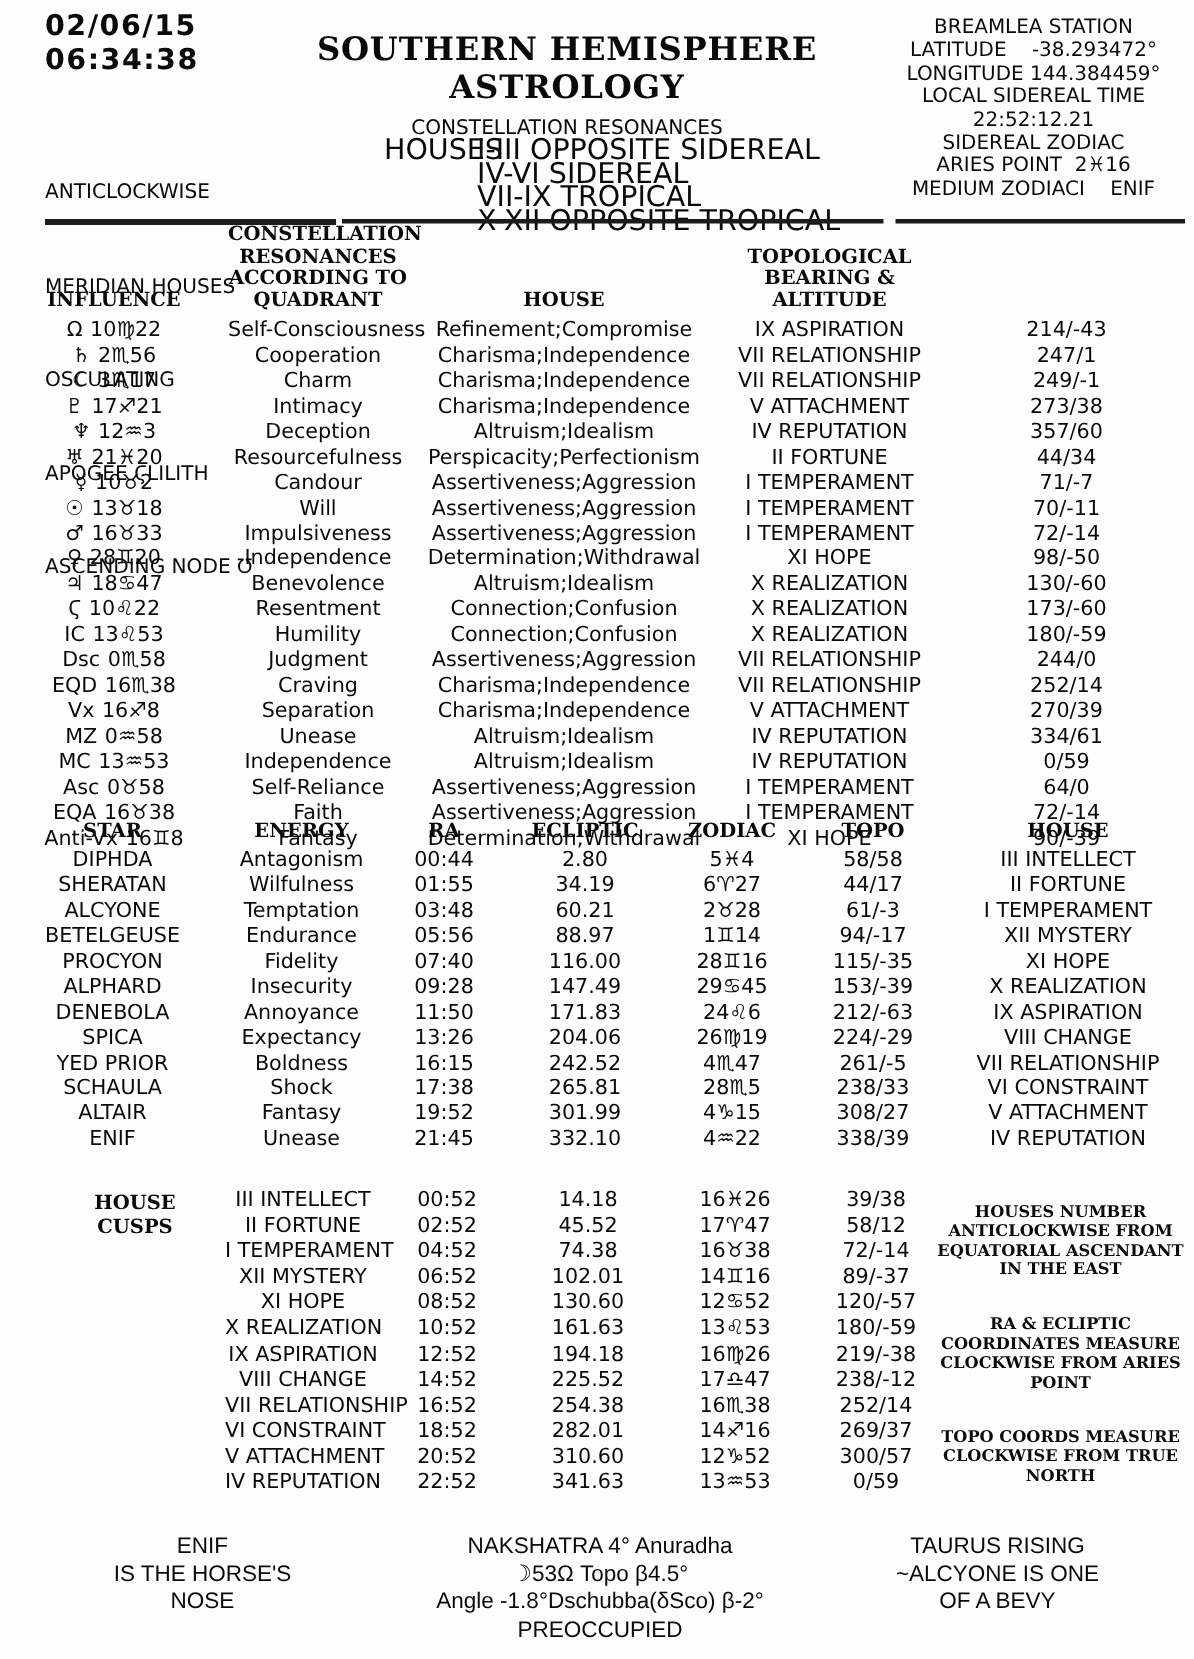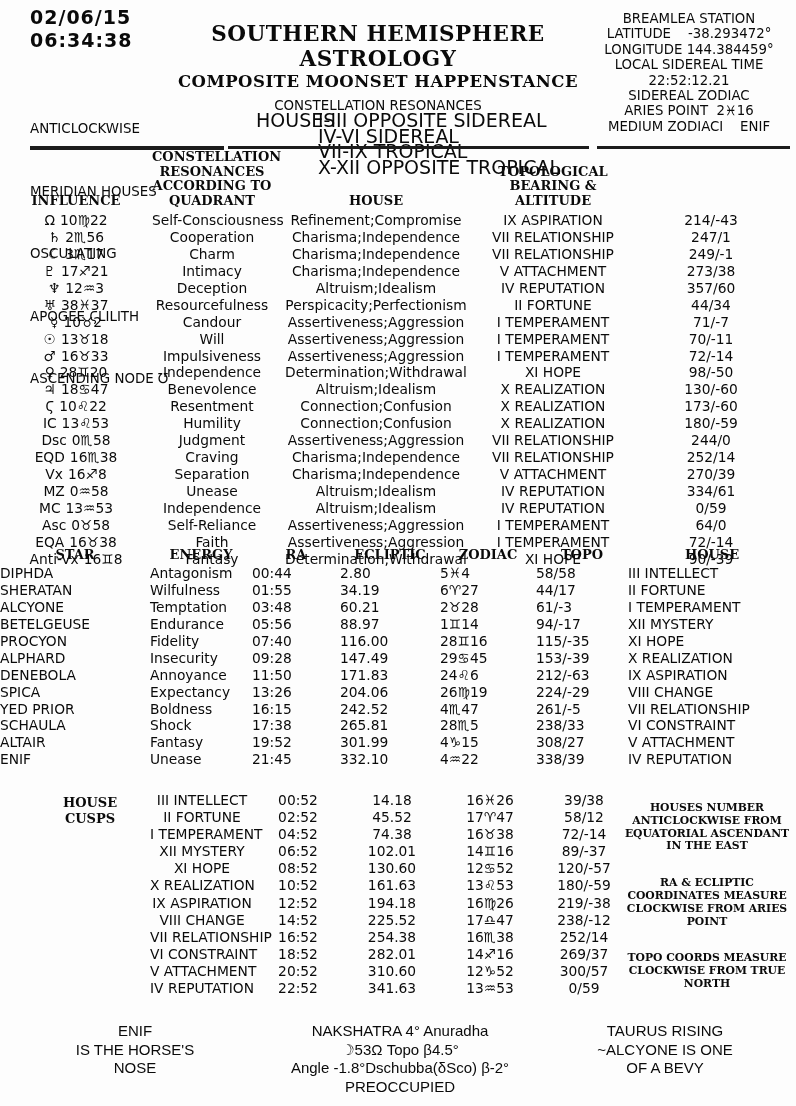--- a/index.html
+++ b/index.html
@@ -33,21 +33,21 @@
   .t1-head{font-family:"DejaVu Serif",serif;font-weight:700;font-size:13px;line-height:14.5px;
            text-align:center;align-items:end}
   .t1-rows{grid-auto-rows:16.95px;font-size:13.8px;text-align:center;margin-top:4px}
   .cell{white-space:nowrap}
   .c-pos{display:flex;justify-content:center;gap:5px}
 
   
   .t2{position:absolute;top:547px;left:0;width:796px}
   .t2-head,.t2-rows{display:grid;grid-template-columns:150px 102px 88px 100px 96px 92px 168px}
   .t2-head{font-family:"DejaVu Serif",serif;font-weight:700;font-size:13px;text-align:center}
-  .t2-rows{grid-auto-rows:16.95px;font-size:13.8px;text-align:left;margin-top:3px}
+  .t2-rows{grid-auto-rows:16.95px;font-size:13.8px;text-align:center;margin-top:3px}
 
   
   .cusps{position:absolute;top:792px;left:0;width:796px;height:225px}
   .cusps-label{position:absolute;left:30px;top:3px;width:120px;text-align:center;
                font-family:"DejaVu Serif",serif;font-weight:700;font-size:13px;line-height:15.5px}
   .cusps-grid{position:absolute;left:150px;top:0;display:grid;
               grid-template-columns:104px 88px 100px 96px 92px;grid-auto-rows:17.1px;
               font-size:13.8px;text-align:center}
   .cusps-notes{position:absolute;left:623px;top:10px;width:168px;text-align:center;
                font-family:"DejaVu Serif",serif;font-weight:700;font-size:10.8px;line-height:12.8px}
@@ -78,21 +78,20 @@
         <div>OSCULATING</div>
       
         <div>APOGEE ϚLILITH</div>
       
         <div>ASCENDING NODE ℧</div>
       </div>
   </div>
 
   <div class="hdr-center">
     <div class="title1">SOUTHERN HEMISPHERE ASTROLOGY</div>
-    <div class="title2">COMPOSITE MOONSET HAPPENSTANCE</div>
     <div class="res-title">CONSTELLATION RESONANCES</div>
     <div class="houses-wrap">
       <span class="houses-label">HOUSES</span>
       <div>
 
           <div>I-III OPPOSITE SIDEREAL</div>
 
           <div>IV-VI SIDEREAL</div>
 
           <div>VII-IX TROPICAL</div>
@@ -183,21 +182,21 @@
           </div>
           <div class="cell">Deception</div>
           <div class="cell">Altruism;Idealism</div>
           <div class="cell">IV REPUTATION</div>
           <div class="cell">357/60</div>
         </div>
 
         <div style="display:contents">
           <div class="cell c-pos">
             <span>♅</span>
-            <span>38♓37</span>
+            <span>21♓20</span>
           </div>
           <div class="cell">Resourcefulness</div>
           <div class="cell">Perspicacity;Perfectionism</div>
           <div class="cell">II FORTUNE</div>
           <div class="cell">44/34</div>
         </div>
 
         <div style="display:contents">
           <div class="cell c-pos">
             <span>☿</span>

